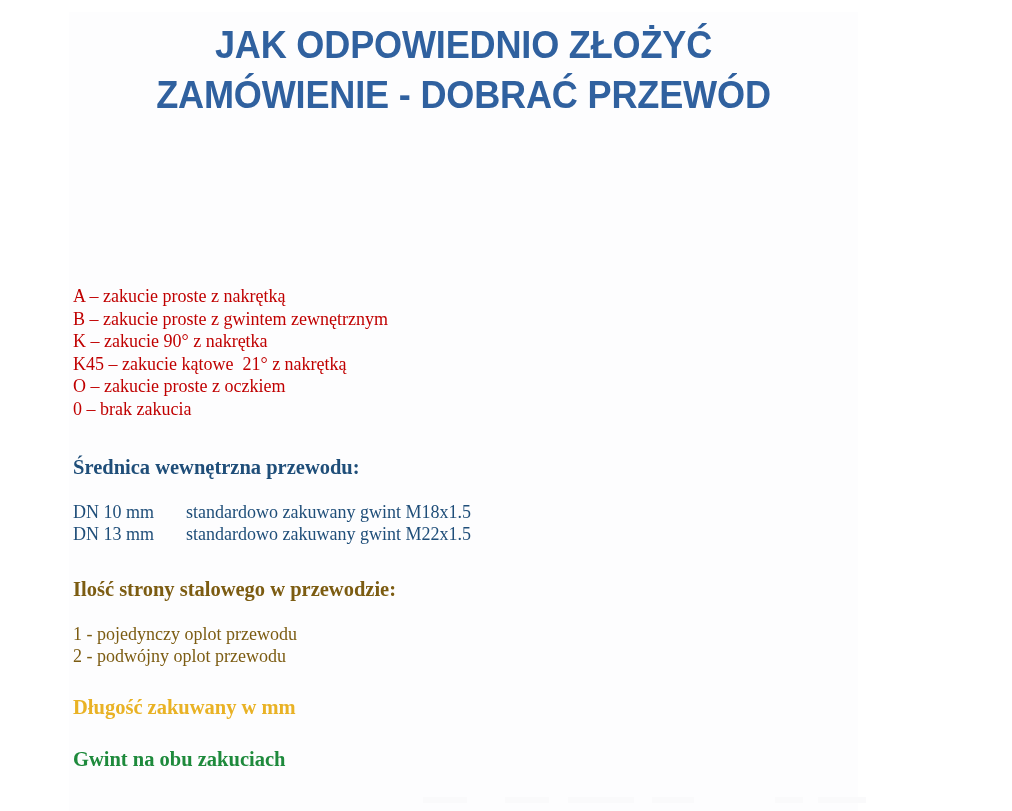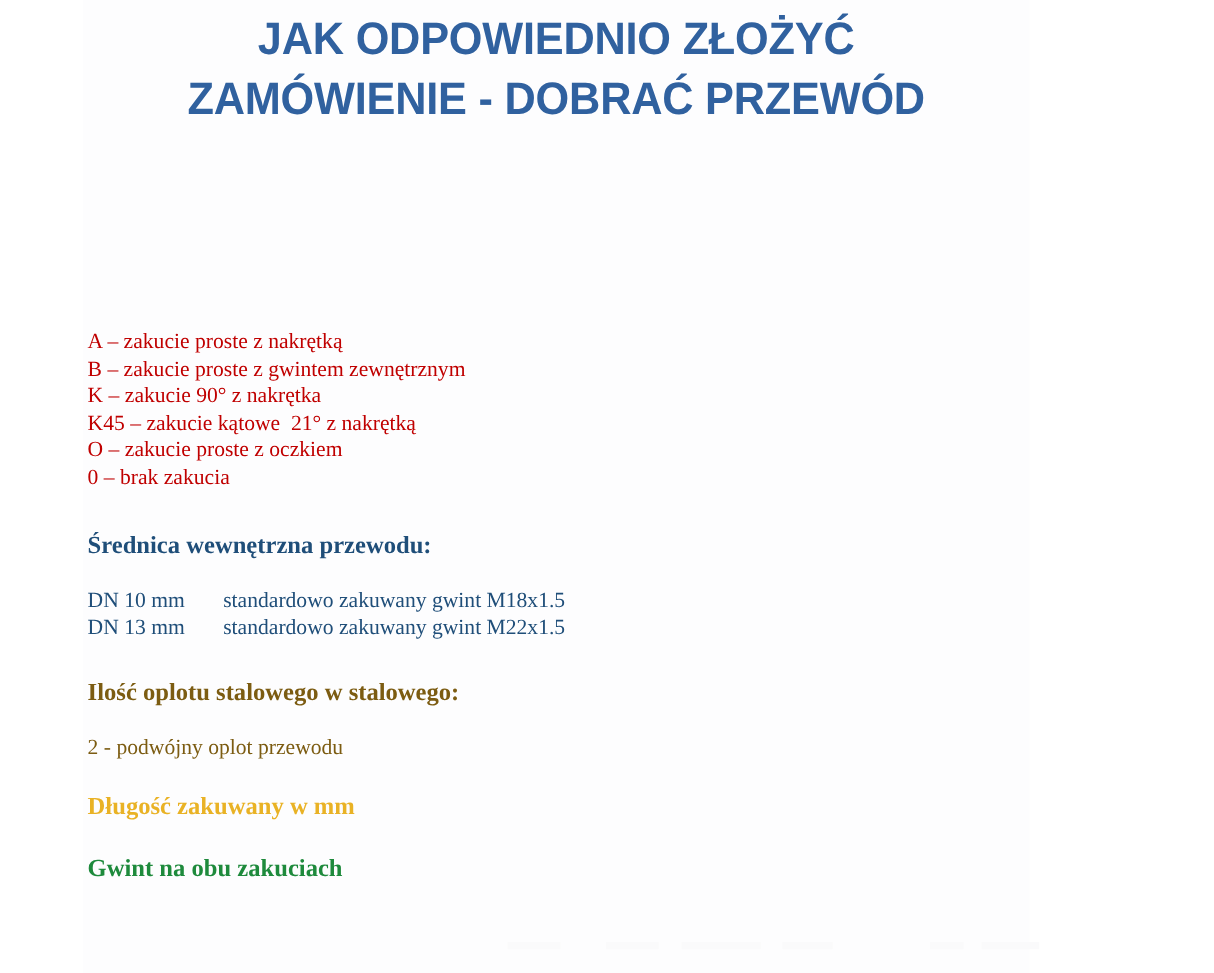--- a/index.html
+++ b/index.html
@@ -14,20 +14,21 @@
     overflow: hidden;
     font-family: "Liberation Serif", "DejaVu Serif", serif;
     -webkit-font-smoothing: antialiased;
   }
 
   #slide {
     position: relative;
     width: 1012px;
     height: 791px;
     background: #ffffff;
+    margin-top: 12px;
   }
 
   
   .panel-band {
     position: absolute;
     top: 0;
     left: 69px;
     width: 789px;
     height: 811px;
     background: #fdfdfe;
@@ -173,23 +174,24 @@
       <div class="gap-after-head"></div>
       <ul class="sec-list">
         <li class="sec-line"><span class="col-a">DN 10 mm</span><span>standardowo zakuwany gwint M18x1.5</span></li>
         <li class="sec-line"><span class="col-a">DN 13 mm</span><span>standardowo zakuwany gwint M22x1.5</span></li>
       </ul>
     </div>
 
     <div class="sec-gap-md"></div>
 
     <div class="section theme-brown">
-      <p class="sec-head">Ilość oplotu stalowego w stalowego:</p>
+      <p class="sec-head">Ilość strony stalowego w przewodzie:</p>
       <div class="gap-after-head"></div>
       <ul class="sec-list">
+        <li class="sec-line">1 - pojedynczy oplot przewodu</li>
         <li class="sec-line">2 - podwójny oplot przewodu</li>
       </ul>
     </div>
 
     <div class="sec-gap-sm"></div>
 
     <div class="section theme-gold">
       <p class="sec-head">Długość zakuwany w mm</p>
     </div>
 

